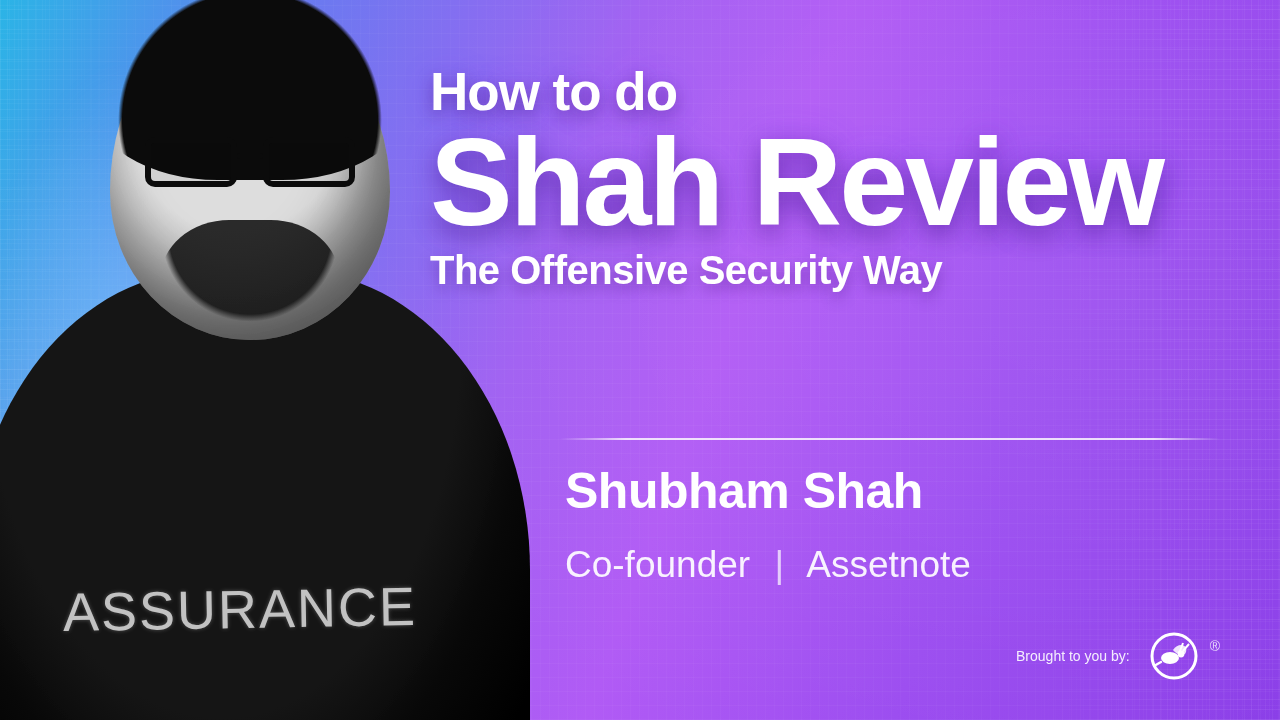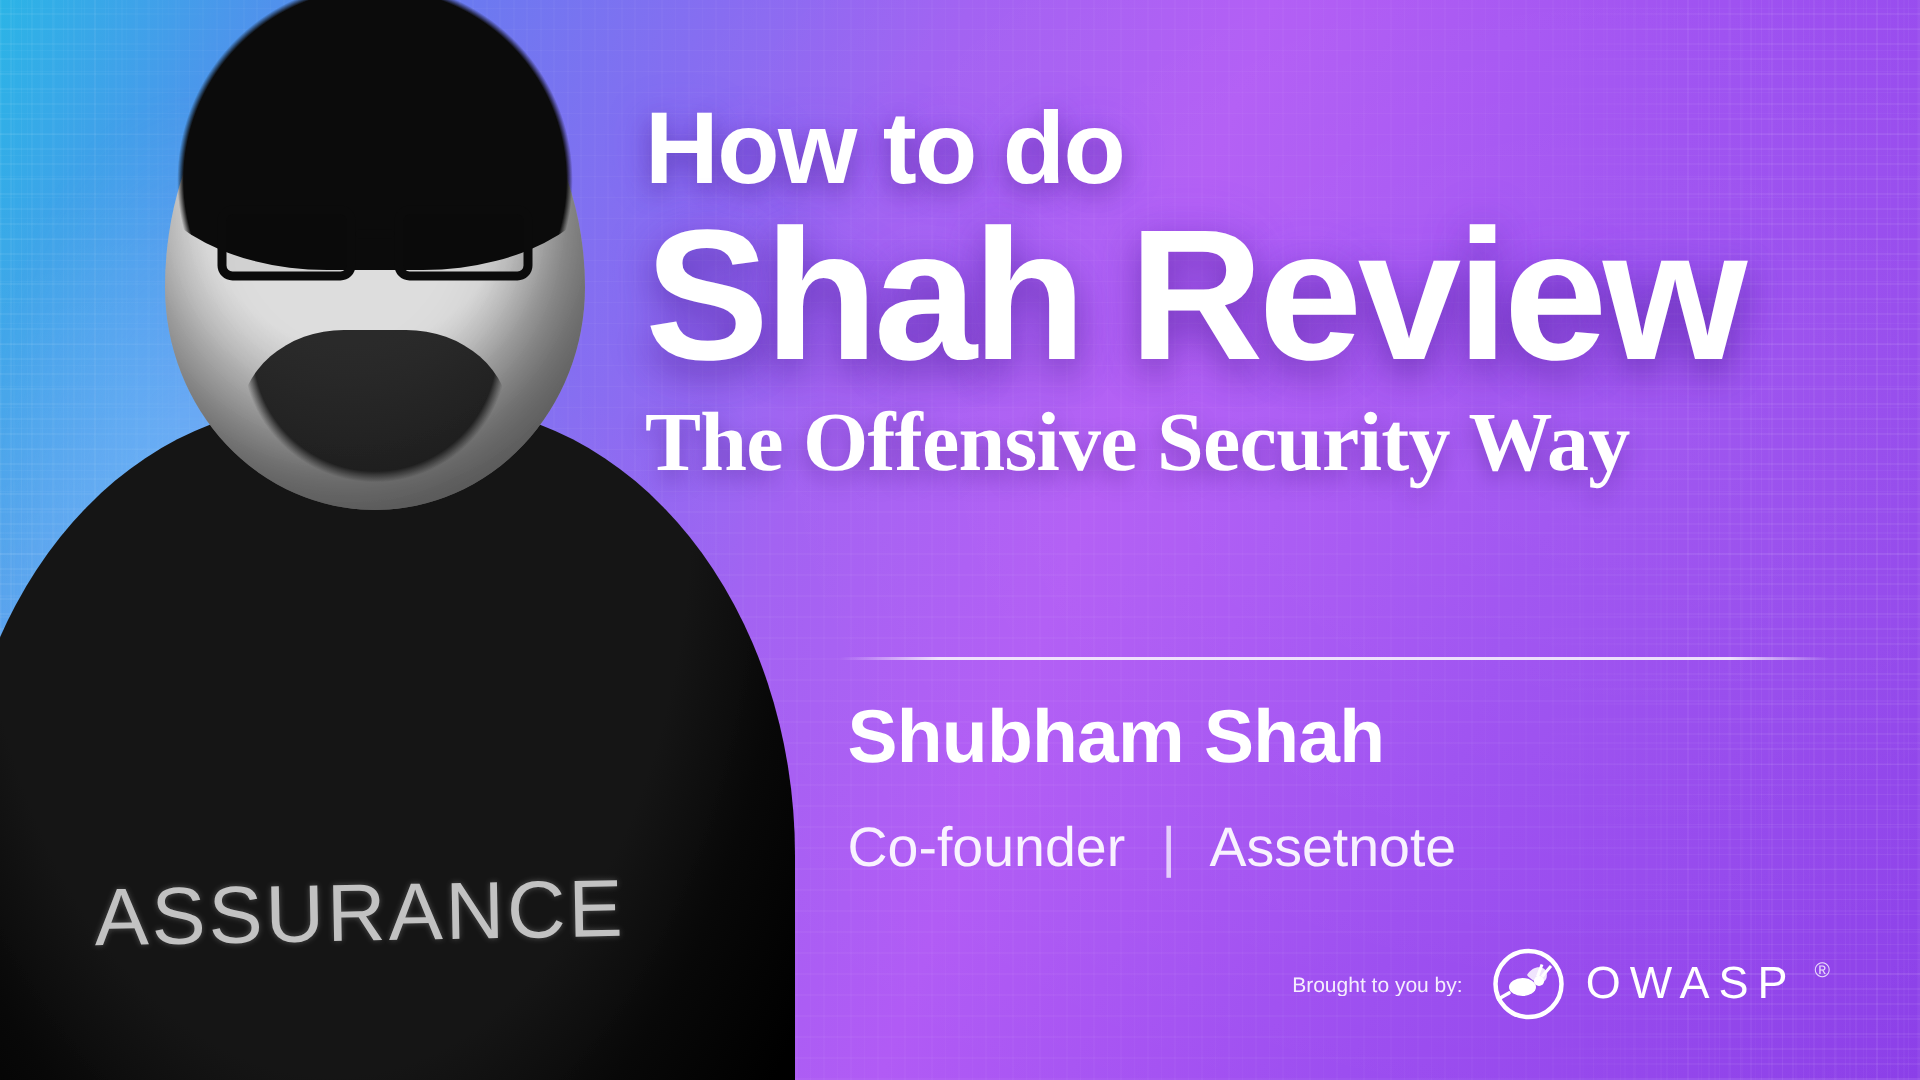--- a/index.html
+++ b/index.html
@@ -107,41 +107,40 @@
 
   
   .copy {
     position: absolute;
     left: 430px;
     top: 65px;
     right: 50px;
     color: #ffffff;
   }
   .title1 {
-    font-size: 68px;
+    font-size: 53px;
     font-weight: 700;
     letter-spacing: -1px;
     line-height: 1;
     text-shadow: 0 6px 16px rgba(50,10,110,0.4), 0 0 30px rgba(120,60,255,0.25);
   }
   .title2 {
     font-size: 124px;
     font-weight: 800;
     letter-spacing: -3px;
     line-height: 0.95;
     margin-top: 6px;
     text-shadow: 0 10px 24px rgba(50,10,110,0.45), 0 0 34px rgba(120,60,255,0.3);
   }
   .subtitle {
-    font-size: 56px;
+    font-size: 40px;
     font-weight: 600;
     letter-spacing: -0.5px;
     margin-top: 6px;
     text-shadow: 0 6px 14px rgba(50,10,110,0.35);
-    font-family: Liberation Serif, serif;
   }
 
   .line {
     position: absolute;
     left: 560px;
     right: 60px;
     top: 438px;
     height: 2px;
     background: linear-gradient(90deg, rgba(255,255,255,0.0), rgba(255,255,255,0.95) 10%, rgba(255,255,255,0.95) 90%, rgba(255,255,255,0.0));
     opacity: 0.85;
@@ -272,17 +271,16 @@
     <div class="brand">
       <svg class="owasp-icon" viewBox="0 0 48 48" aria-hidden="true">
         <circle cx="24" cy="24" r="22" fill="none" stroke="#ffffff" stroke-width="3"></circle>
         <ellipse cx="20" cy="26" rx="9" ry="6" fill="#ffffff"></ellipse>
         <ellipse cx="31" cy="22" rx="3.4" ry="3.4" fill="#ffffff"></ellipse>
         <path d="M23 18 C28 10, 38 12, 36 20 C34 26, 26 22, 23 18 Z" fill="rgba(255,255,255,0.85)"></path>
         <path d="M11 30 L4 34" stroke="#ffffff" stroke-width="2.4" stroke-linecap="round"></path>
         <line x1="33" y1="19" x2="39" y2="12" stroke="#ffffff" stroke-width="2"></line>
         <line x1="30" y1="19" x2="33" y2="11" stroke="#ffffff" stroke-width="2"></line>
       </svg>
-      <span class="brand-name">OWASP</span>
       <span class="reg">®</span>
     </div>
   </div>
 </div>
 
 </body></html>

